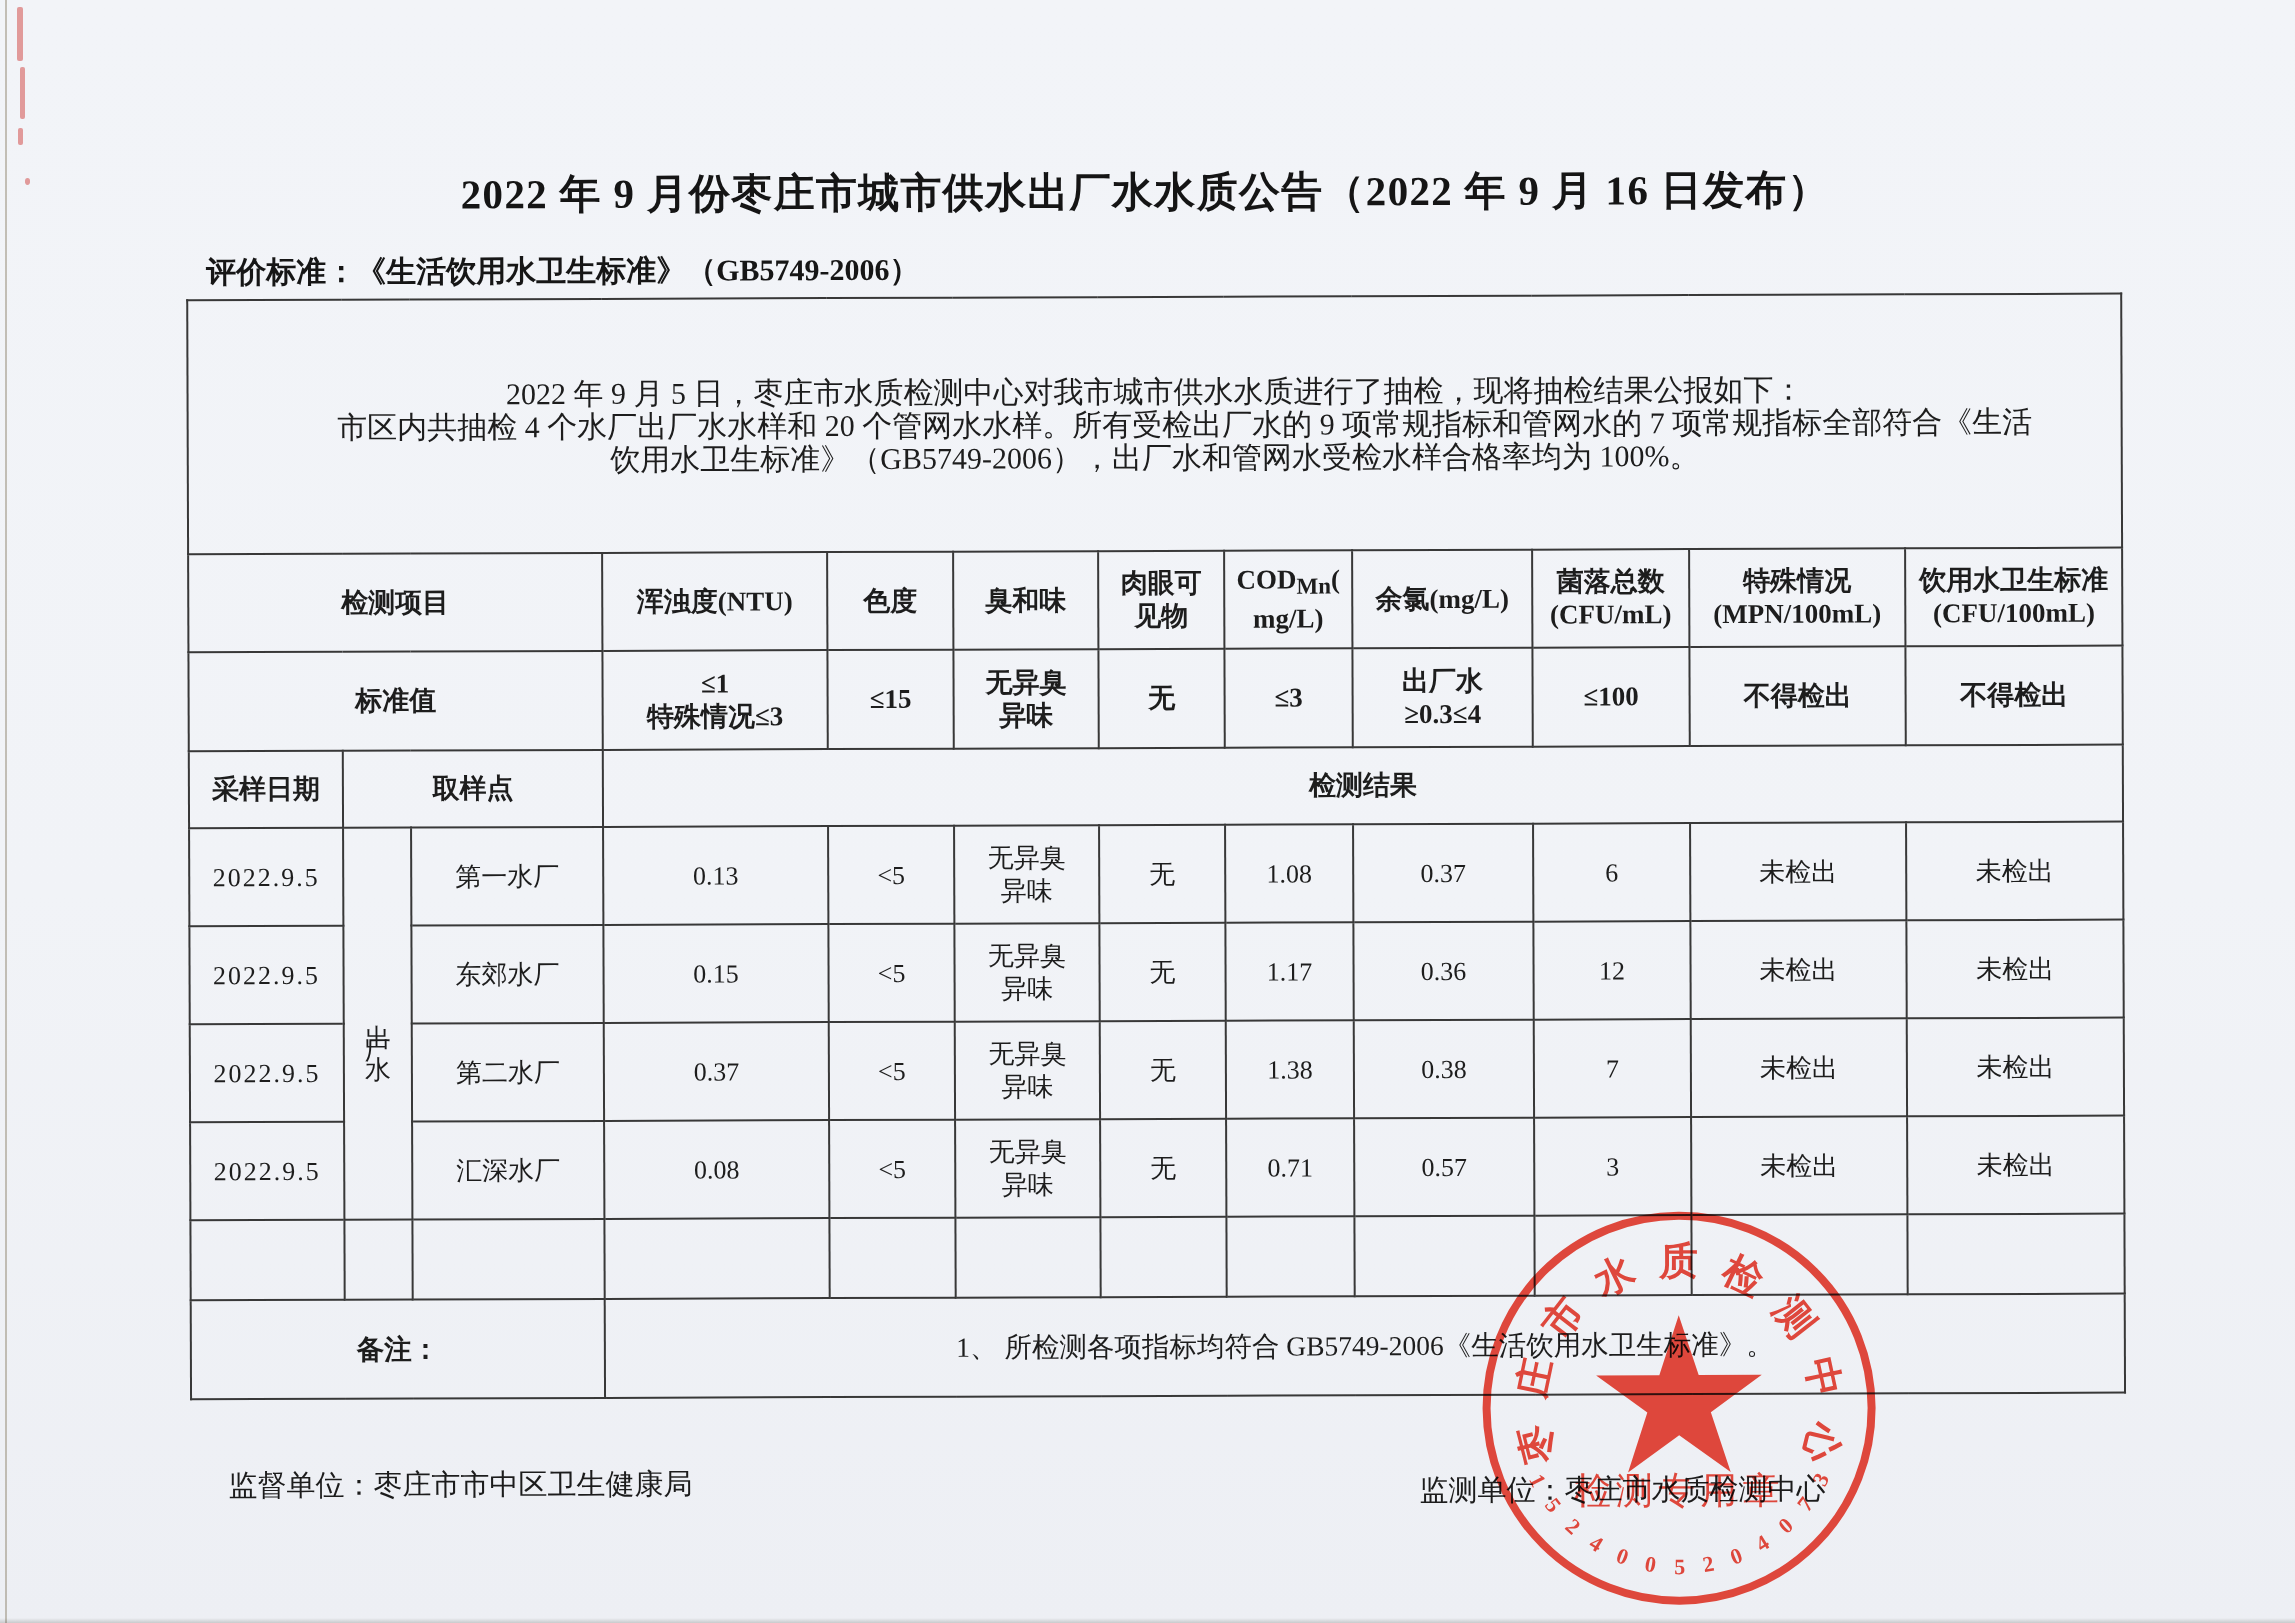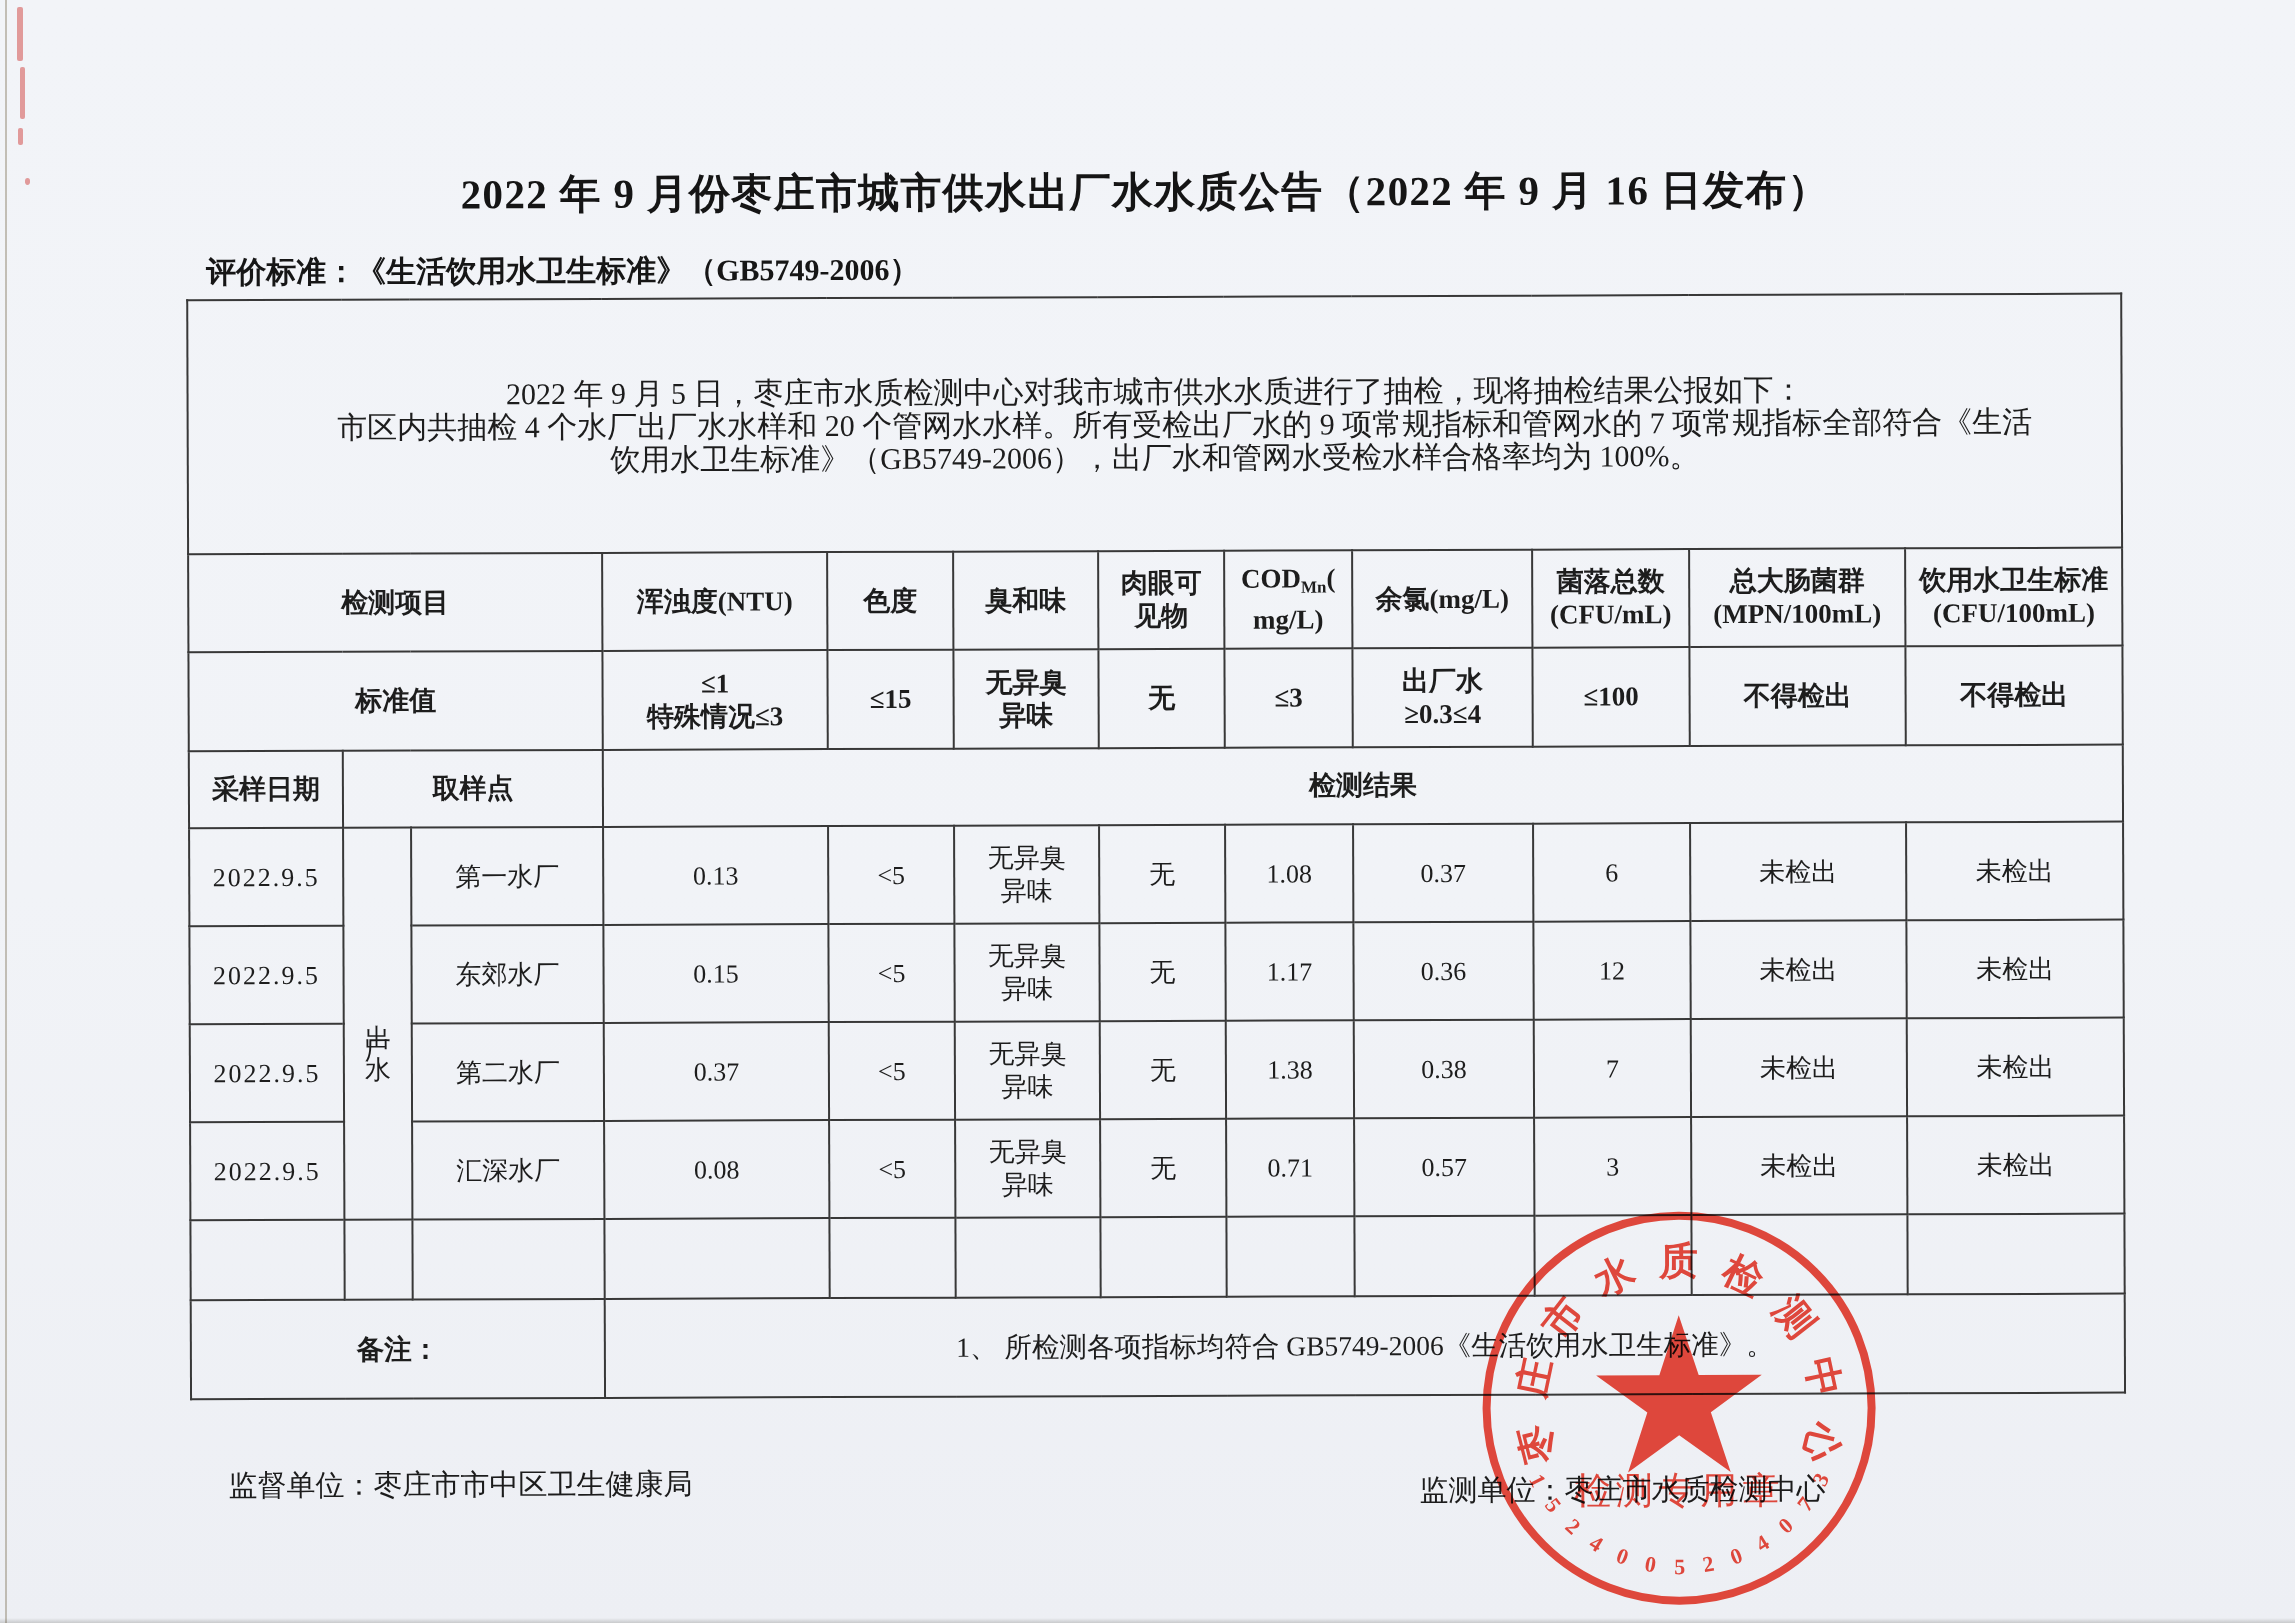--- a/index.html
+++ b/index.html
@@ -41,21 +41,21 @@
     padding:0;line-height:33px;
   }
   td.intro-cell{
     text-align:left;vertical-align:top;
     padding:34px 38px 0 29px;font-size:30px;line-height:50px;border-bottom-width:3.3px;
   }
   .intro-indent{padding-left:60px;}
   .hdr{font-weight:bold;font-size:27px;}
   .std{font-weight:bold;font-size:27px;}
   .thick-b td{border-bottom-width:3.3px;}
-  sub.cod-sub{font-size:17px;vertical-align:-5.2px;font-weight:bold;}
+  sub.cod-sub{font-size:23px;vertical-align:-5.2px;font-weight:bold;}
   td.v-label{
     vertical-align:middle;font-size:26px;letter-spacing:3.9px;
   }
   .v-inner{
     writing-mode:vertical-rl;text-orientation:upright;
     letter-spacing:15.7px;margin:0 auto;padding-top:6.5px;
   }
   td.date-cell{letter-spacing:2px;}
   td.note-label{font-weight:bold;font-size:27.5px;}
   td.note-text{text-align:left;padding-left:42px;font-size:27.5px;}
@@ -136,21 +136,21 @@
       <td>
         <div><span>COD</span><sub class="cod-sub">Mn</sub><span>(</span></div>
         <div>mg/L)</div>
       </td>
       <td>余氯(mg/L)</td>
       <td>
         <div>菌落总数</div>
         <div>(CFU/mL)</div>
       </td>
       <td>
-        <div>总大肠菌群</div>
+        <div>特殊情况</div>
         <div>(MPN/100mL)</div>
       </td>
       <td>
         <div>饮用水卫生标准</div>
         <div>(CFU/100mL)</div>
       </td>
     </tr>
 
     <tr style="height:99px" class="std thick-b">
       <td colspan="3">标准值</td>

